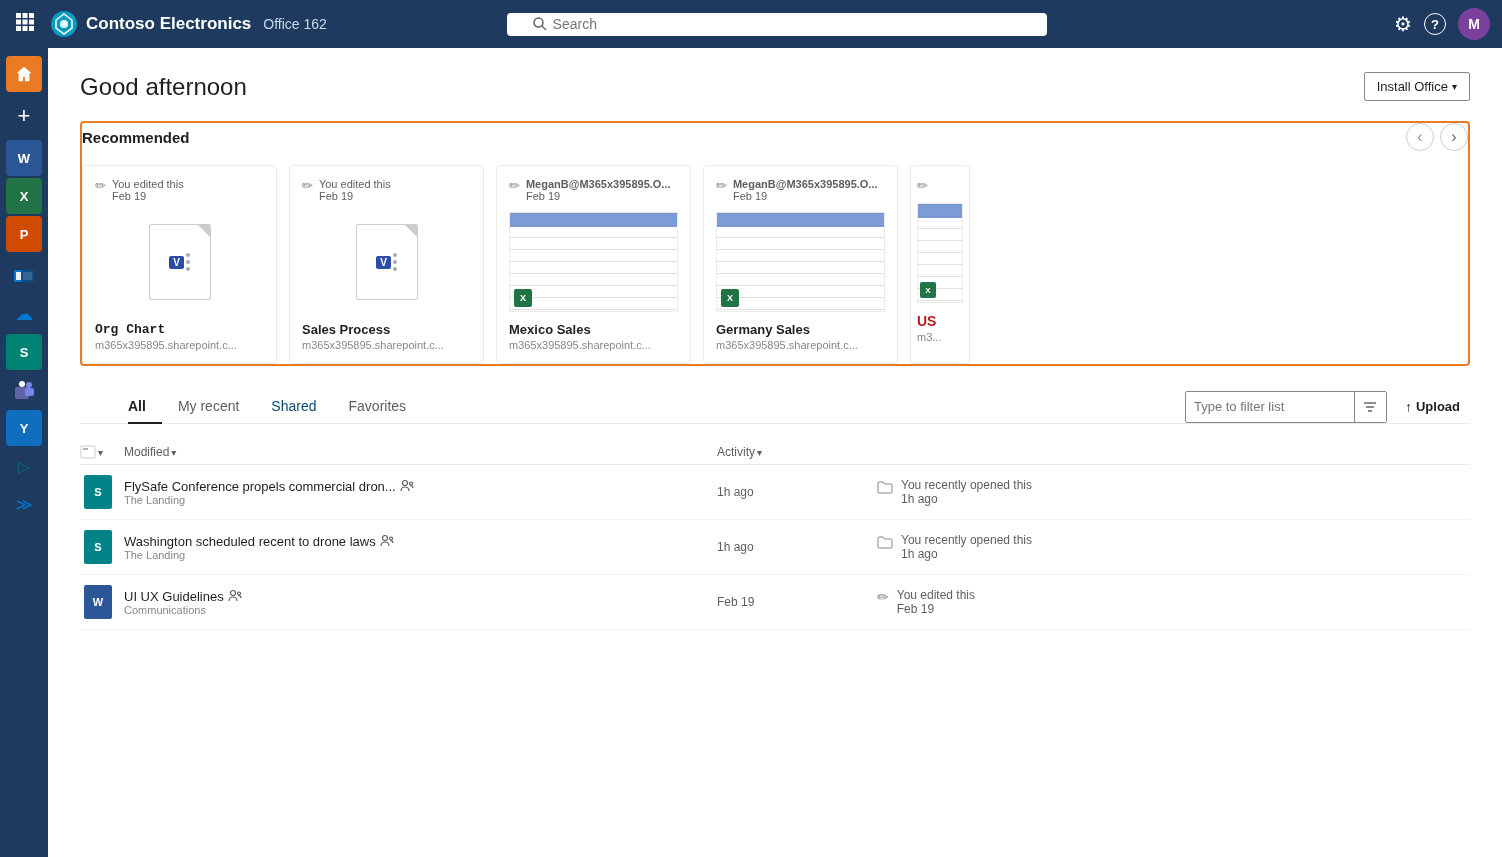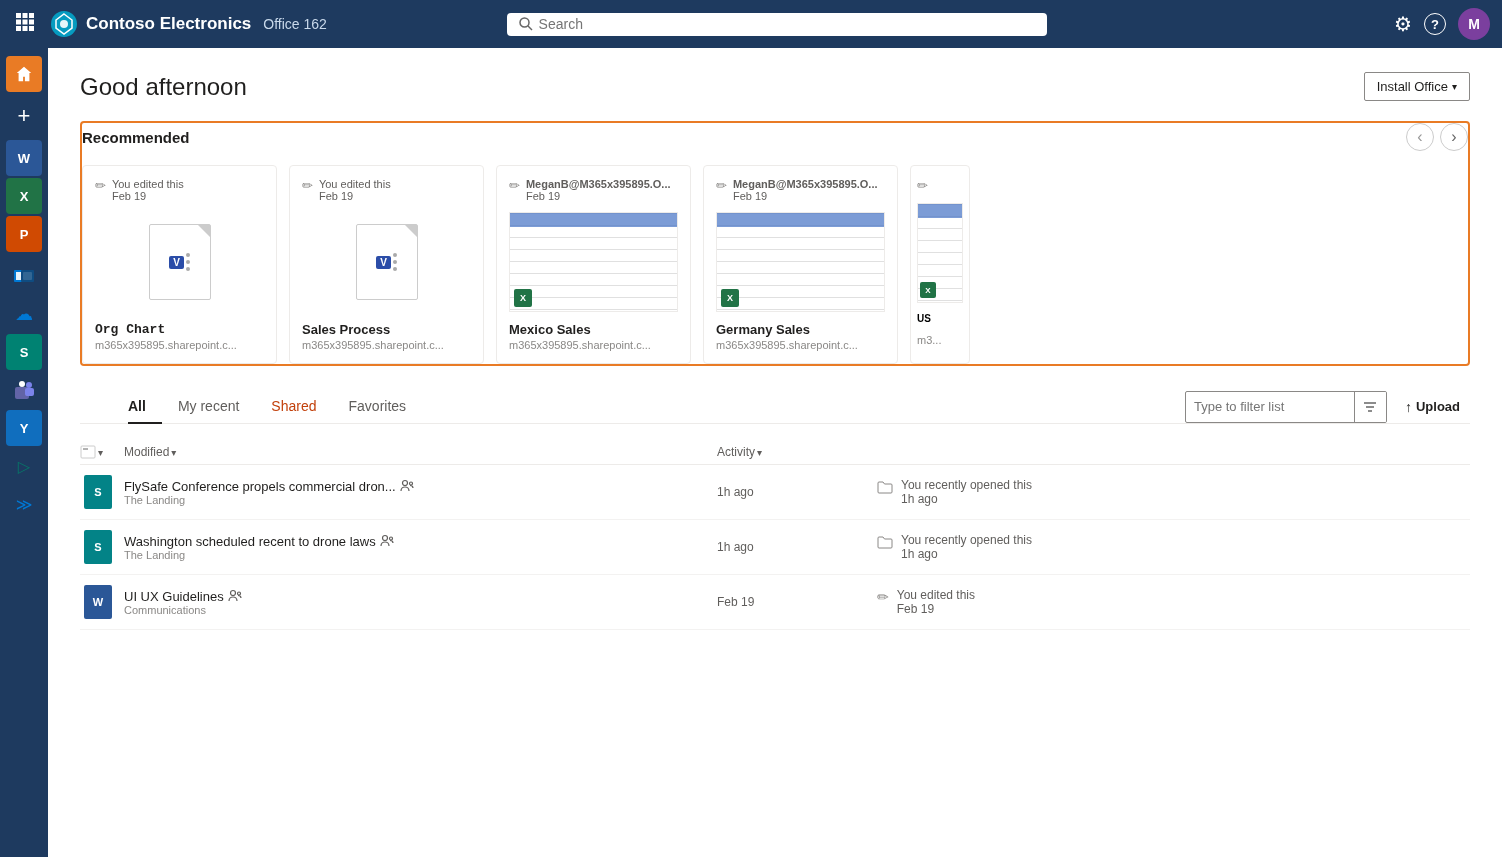--- a/index.html
+++ b/index.html
@@ -24,21 +24,21 @@
   </div>
   <div style="display:flex;align-items:center;gap:8px;cursor:pointer;">
     <svg width="28" height="28" viewBox="0 0 28 28">
       <circle cx="14" cy="14" r="13" fill="#00b4d8" opacity="0.8"></circle>
       <path d="M14 4 L22 10 L22 18 L14 24 L6 18 L6 10 Z" fill="none" stroke="white" stroke-width="1.5"></path>
       <circle cx="14" cy="14" r="4" fill="white" opacity="0.9"></circle>
     </svg>
     <span style="color:#fff;font-size:17px;font-weight:700;white-space:nowrap;">Contoso Electronics</span>
   </div>
   <span style="color:#c8d8ea;font-size:14px;cursor:pointer;white-space:nowrap;">Office 162</span>
-  <div style="flex:1;max-width:540px;margin:0 auto;background:#fff;border-radius:4px;display:flex;align-items:center;padding:0 12px;height:23px;gap:6px;">
+  <div style="flex:1;max-width:540px;margin:0 auto;background:#fff;border-radius:4px;display:flex;align-items:center;padding:0 26px;height:23px;gap:6px;">
     <svg width="14" height="14" viewBox="0 0 14 14" fill="#666">
       <circle cx="5.5" cy="5.5" r="4.5" stroke="#666" stroke-width="1.5" fill="none"></circle>
       <line x1="9" y1="9" x2="13" y2="13" stroke="#666" stroke-width="1.5"></line>
     </svg>
     <input type="text" style="border: none; outline: none; flex: 1 1 0%; font-size: 14px; color: rgb(51, 51, 51);" placeholder="Search">
   </div>
   <div style="margin-left:auto;display:flex;align-items:center;gap:12px;">
     <span style="color:#fff;font-size:20px;cursor:pointer;">⚙</span>
     <span style="color:#fff;font-size:18px;cursor:pointer;border:1px solid #fff;border-radius:50%;width:22px;height:22px;display:flex;align-items:center;justify-content:center;font-weight:600;font-size:13px;">?</span>
     <div style="width:32px;height:32px;border-radius:50%;background:#7b3f9e;display:flex;align-items:center;justify-content:center;color:#fff;font-size:14px;font-weight:600;cursor:pointer;">M</div>
@@ -185,31 +185,31 @@
 
       <div style="flex:0 0 60px;border:1px solid #edebe9;border-radius:4px;padding:12px 6px;background:#fff;cursor:pointer;overflow:hidden;">
         <div style="display:flex;align-items:flex-start;gap:4px;margin-bottom:10px;">
           <span style="color:#8a8886;font-size:13px;">✏</span>
         </div>
         <div style="height:100px;background:#f3f2f1;border:1px solid #edebe9;position:relative;margin-bottom:10px;overflow:hidden;">
           <div style="width:100%;height:100%;background:repeating-linear-gradient(to bottom,#e0e0e0 0px,#e0e0e0 1px,#fff 1px,#fff 12px);"></div>
           <div style="position:absolute;top:0;left:0;right:0;height:14px;background:#4472c4;opacity:0.7;"></div>
           <div style="position:absolute;bottom:4px;left:2px;background:#217346;width:16px;height:16px;display:flex;align-items:center;justify-content:center;color:#fff;font-size:8px;font-weight:700;border-radius:2px;">X</div>
         </div>
-        <div style="font-size:10px;font-weight:600;color:#000000;margin-bottom:10px;white-space:nowrap;overflow:hidden;text-overflow:ellipsis;">US</div>
+        <div style="font-size:14px;font-weight:600;color:#b91c1c;margin-bottom:2px;white-space:nowrap;overflow:hidden;text-overflow:ellipsis;">US</div>
         <div style="font-size:11px;color:#8a8886;white-space:nowrap;overflow:hidden;text-overflow:ellipsis;">m3...</div>
       </div>
 
     </div>
   </div>
 
   <div style="display:flex;align-items:center;border-bottom:1px solid #edebe9;margin-bottom:16px;">
     <div style="padding:8px 16px 8px 0;font-size:14px;color:#201f1e;cursor:pointer;border-bottom:2px solid #201f1e;margin-bottom:-1px;font-weight:600;margin-left:48px;">All</div>
     <div style="padding:8px 16px;font-size:14px;color:#605e5c;cursor:pointer;border-bottom:2px solid transparent;margin-bottom:-1px;">My recent</div>
-    <div style="padding:8px 16px;font-size:14px;color:#c2410c;cursor:pointer;border-bottom:2px solid transparent;margin-bottom:-1px;">Shared</div>
+    <div style="padding:8px 16px;font-size:14px;color:#0c4a6e;cursor:pointer;border-bottom:2px solid transparent;margin-bottom:-1px;">Shared</div>
     <div style="padding:8px 16px;font-size:14px;color:#605e5c;cursor:pointer;border-bottom:2px solid transparent;margin-bottom:-1px;">Favorites</div>
     <div style="margin-left:auto;display:flex;align-items:center;gap:8px;">
       <div style="display:flex;align-items:center;border:1px solid #8a8886;border-radius:2px;overflow:hidden;">
         <input type="text" style="border: none; outline: none; padding: 4px 8px; font-size: 13px; width: 168px; color: rgb(96, 94, 92);" placeholder="Type to filter list">
         <div style="width:32px;height:30px;background:#fff;border-left:1px solid #8a8886;display:flex;align-items:center;justify-content:center;cursor:pointer;">
           <svg width="14" height="14" viewBox="0 0 14 14" fill="#666">
             <line x1="1" y1="3" x2="13" y2="3" stroke="#666" stroke-width="1.5"></line>
             <line x1="3" y1="7" x2="11" y2="7" stroke="#666" stroke-width="1.5"></line>
             <line x1="5" y1="11" x2="9" y2="11" stroke="#666" stroke-width="1.5"></line>
           </svg>

